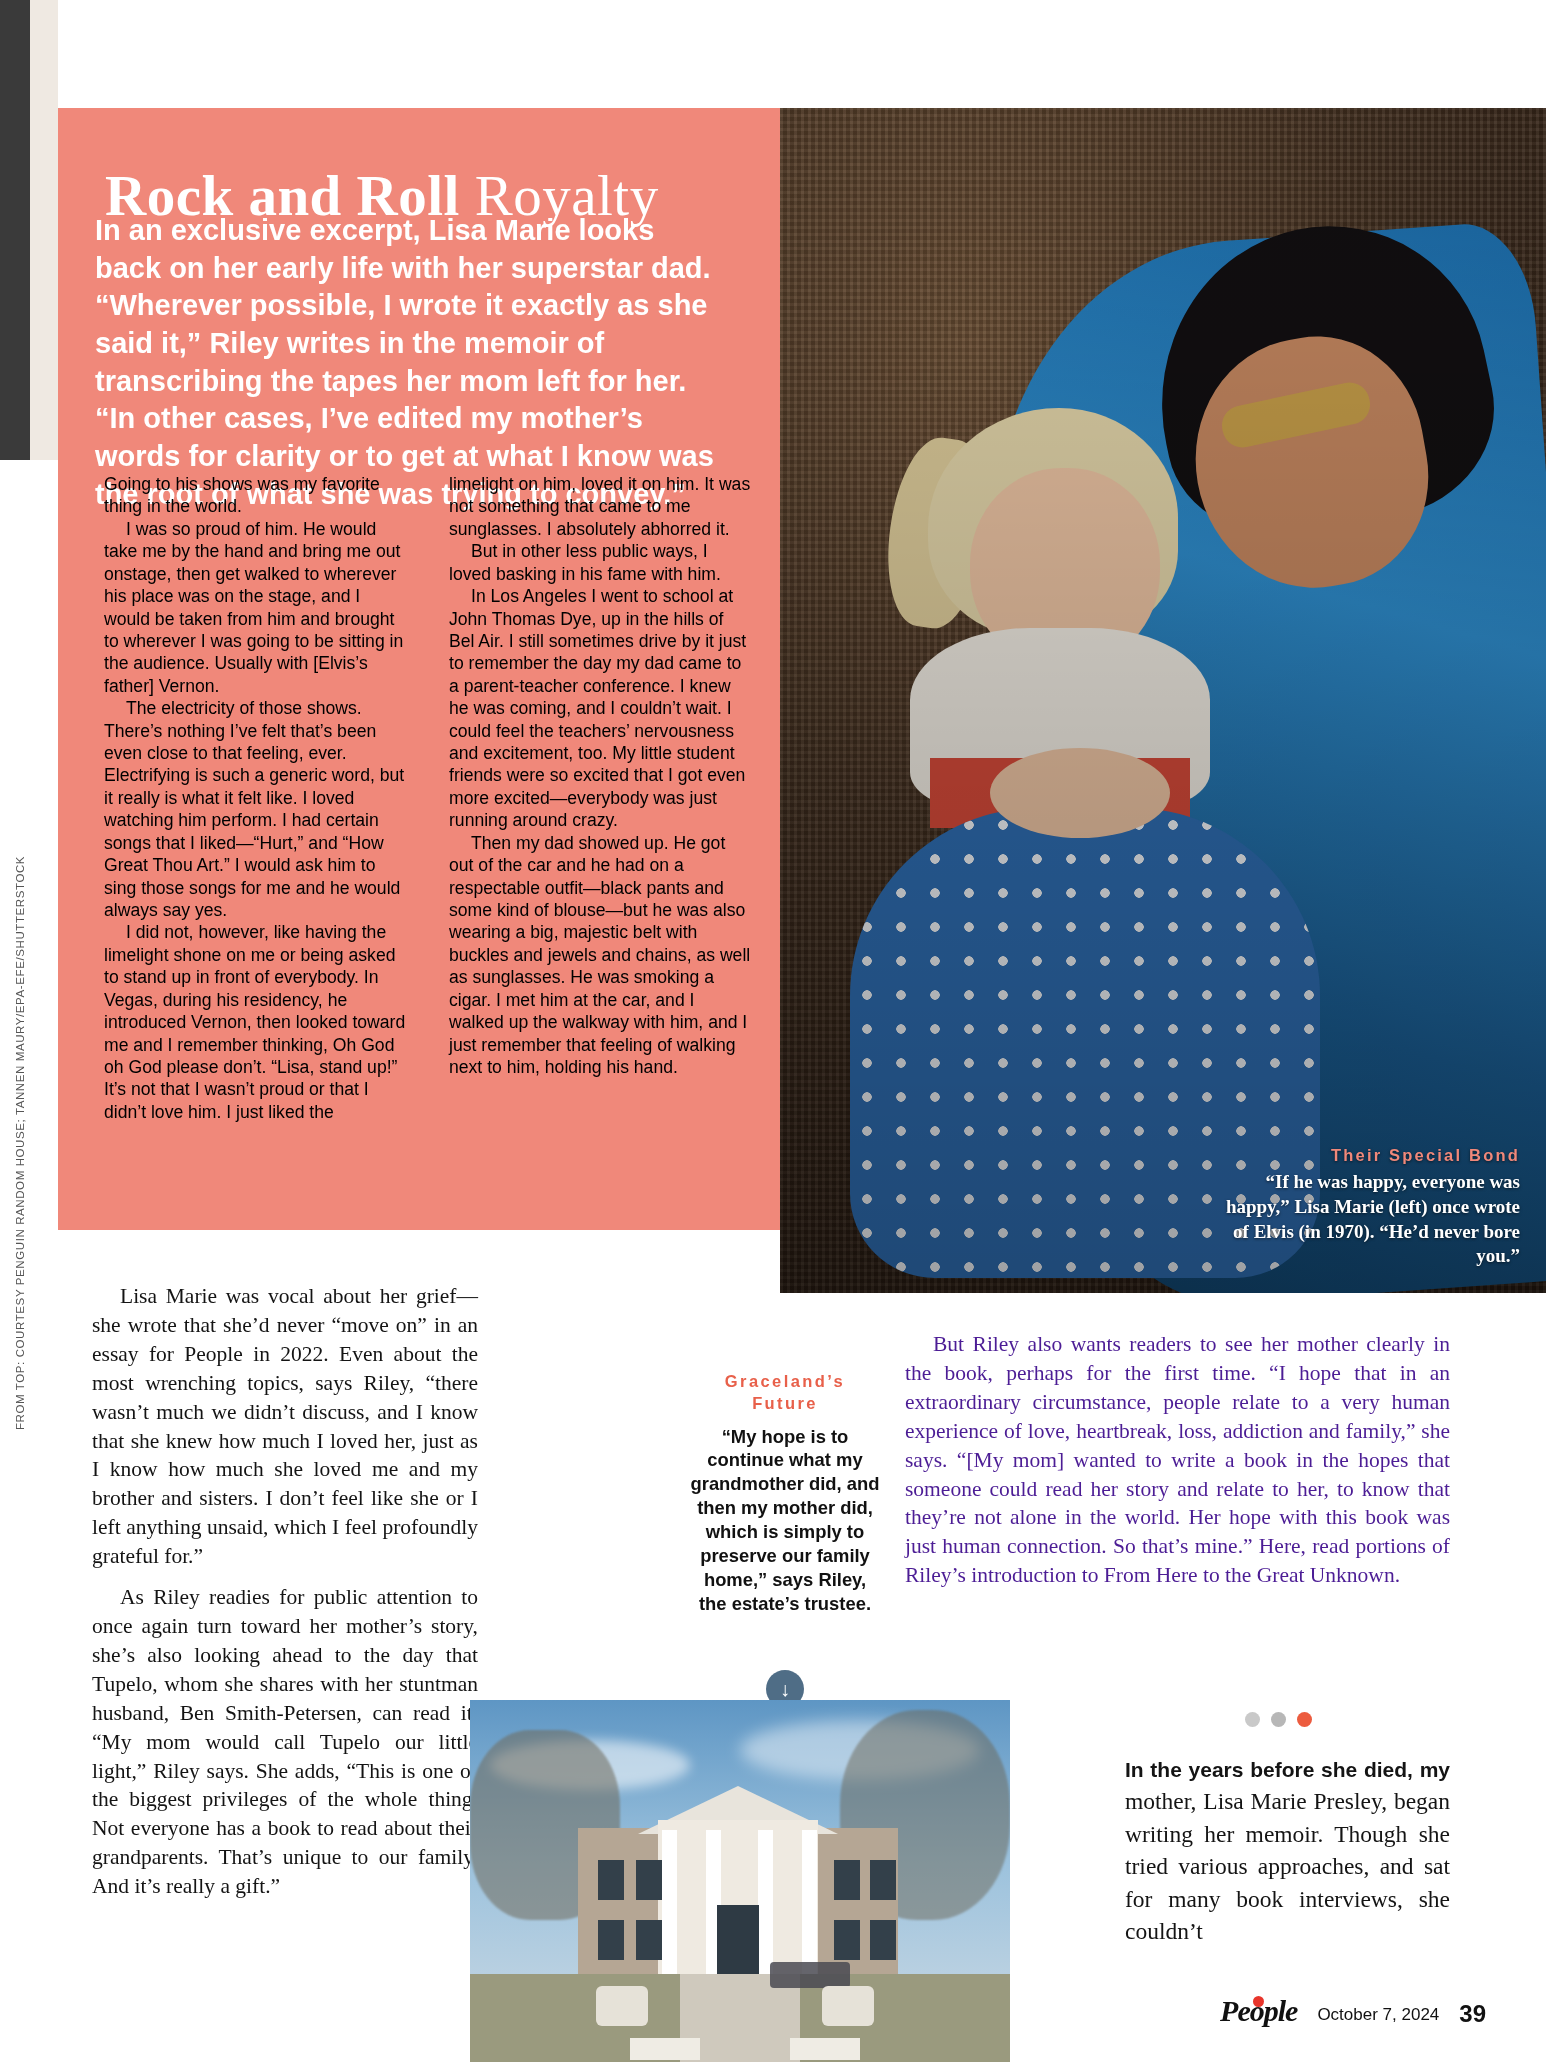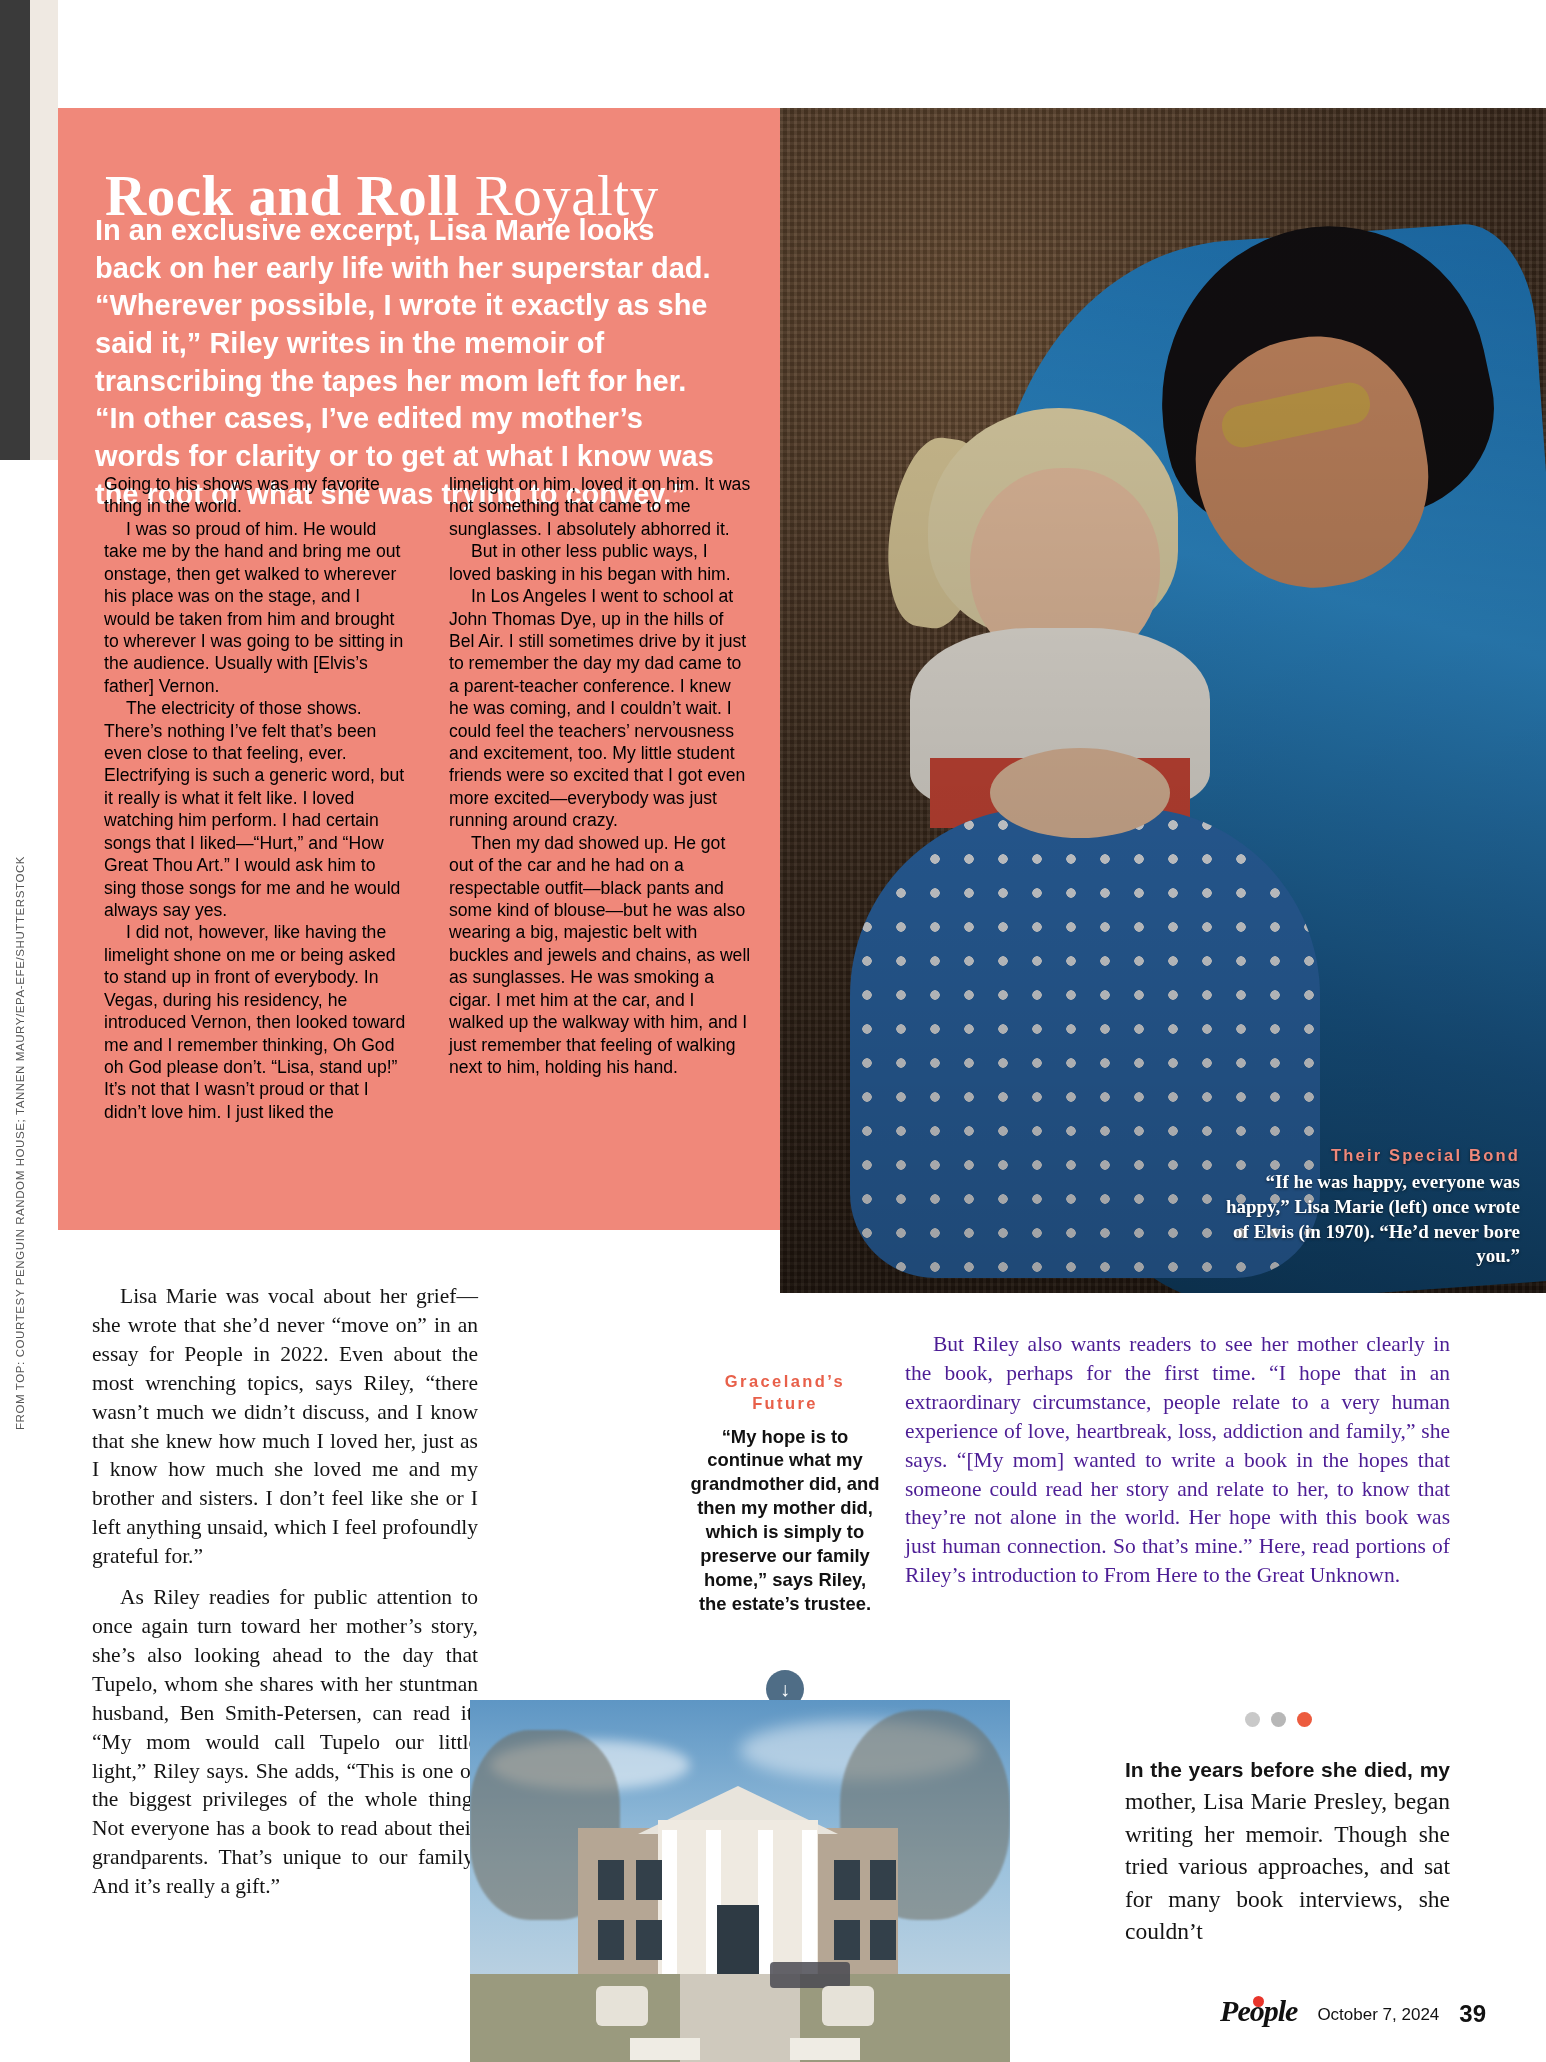--- a/index.html
+++ b/index.html
@@ -152,21 +152,21 @@
 
   <div class="cols">
     <div class="col c1">
       <p>Going to his shows was my favorite thing in the world.</p>
       <p class="ind">I was so proud of him. He would take me by the hand and bring me out onstage, then get walked to wherever his place was on the stage, and I would be taken from him and brought to wherever I was going to be sitting in the audience. Usually with [Elvis’s father] Vernon.</p>
       <p class="ind">The electricity of those shows. There’s nothing I’ve felt that’s been even close to that feeling, ever. Electrifying is such a generic word, but it really is what it felt like. I loved watching him perform. I had certain songs that I liked—“Hurt,” and “How Great Thou Art.” I would ask him to sing those songs for me and he would always say yes.</p>
       <p class="ind">I did not, however, like having the limelight shone on me or being asked to stand up in front of everybody. In Vegas, during his residency, he introduced Vernon, then looked toward me and I remember thinking, Oh God oh God please don’t. “Lisa, stand up!” It’s not that I wasn’t proud or that I didn’t love him. I just liked the</p>
     </div>
     <div class="col c2">
       <p>limelight on him, loved it on him. It was not something that came to me sunglasses. I absolutely abhorred it.</p>
-      <p class="ind">But in other less public ways, I loved basking in his began with him.</p>
+      <p class="ind">But in other less public ways, I loved basking in his fame with him.</p>
       <p class="ind">In Los Angeles I went to school at John Thomas Dye, up in the hills of Bel Air. I still sometimes drive by it just to remember the day my dad came to a parent-teacher conference. I knew he was coming, and I couldn’t wait. I could feel the teachers’ nervousness and excitement, too. My little student friends were so excited that I got even more excited—everybody was just running around crazy.</p>
       <p class="ind">Then my dad showed up. He got out of the car and he had on a respectable outfit—black pants and some kind of blouse—but he was also wearing a big, majestic belt with buckles and jewels and chains, as well as sunglasses. He was smoking a cigar. I met him at the car, and I walked up the walkway with him, and I just remember that feeling of walking next to him, holding his hand.</p>
     </div>
   </div>
 
   <div class="photo">
     <div class="ph-bg"></div>
     <div class="ph-elvis"></div>
     <div class="ph-elvis-hair"></div>
     <div class="ph-elvis-face"></div>

